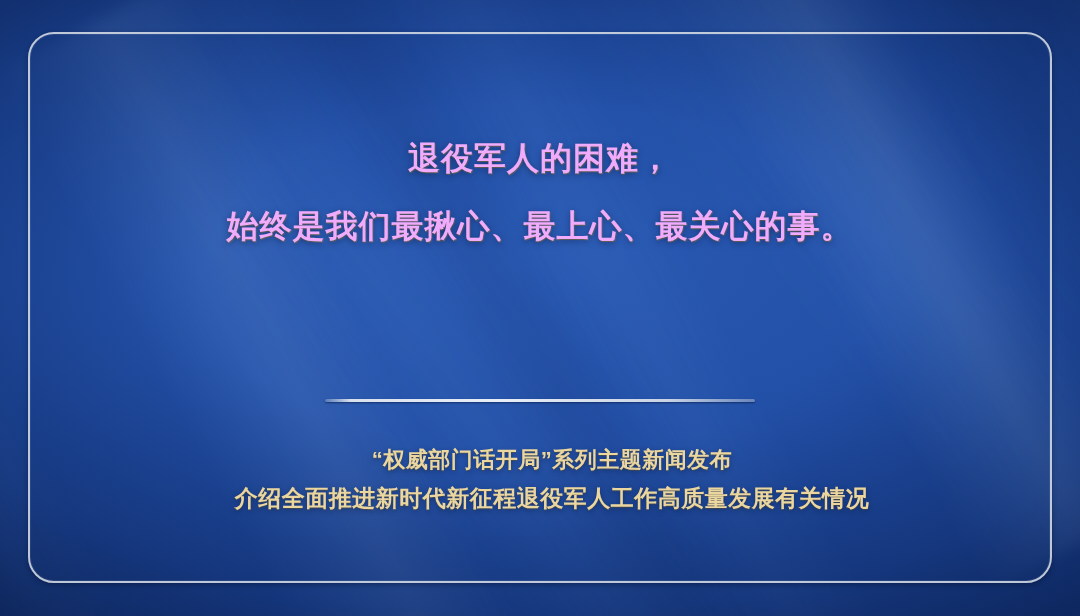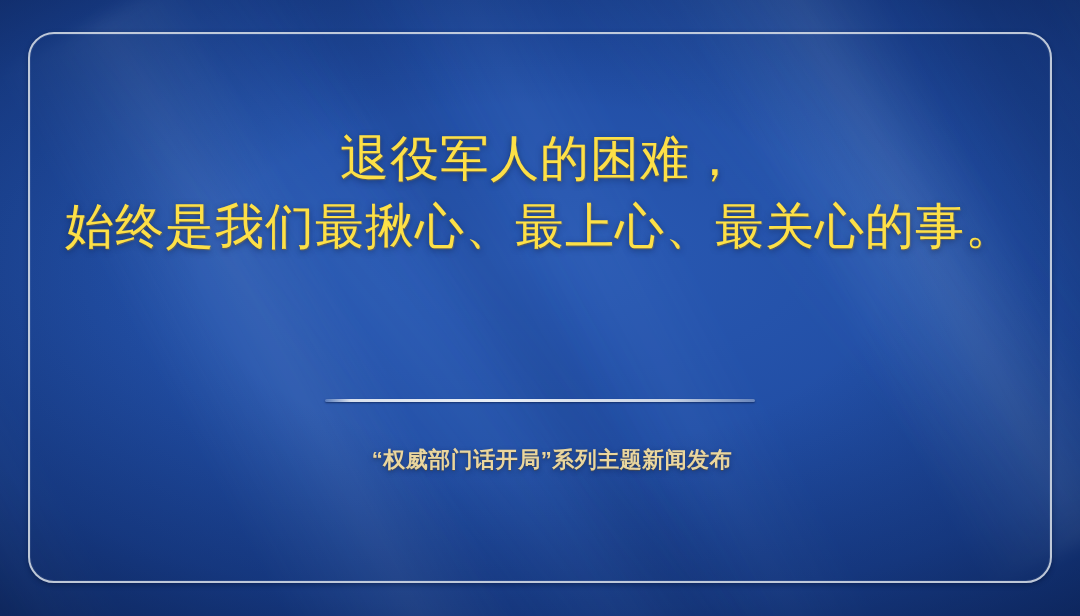--- a/index.html
+++ b/index.html
@@ -128,25 +128,25 @@
     pointer-events: none;
   }
 
   
   .headline {
     position: absolute;
     left: 0;
     right: 0;
     top: 124px;
     text-align: center;
-    color: #fde047;
-    font-size: 49px;
+    color: #f0abfc;
+    font-size: 32px;
     line-height: 68px;
     letter-spacing: 1px;
-    font-weight: 400;
+    font-weight: 700;
     text-shadow:
       0 1px 0 rgba(120,90,30,0.40),
       0 2px 6px rgba(10,28,70,0.55),
       1px 1px 1px rgba(200,160,70,0.35);
     white-space: nowrap;
   }
 
   .headline .l1 { display: block; }
   .headline .l2 { display: block; }
 
@@ -204,15 +204,16 @@
 
   <div class="headline">
     <span class="l1">退役军人的困难，</span>
     <span class="l2">始终是我们最揪心、最上心、最关心的事。</span>
   </div>
 
   <div class="divider"></div>
 
   <div class="caption">
     <span class="c1">“权威部门话开局”系列主题新闻发布</span>
+    <span class="c2">介绍全面推进新时代新征程退役军人工作高质量发展有关情况</span>
   </div>
 
 </div>
 
 </body></html>

